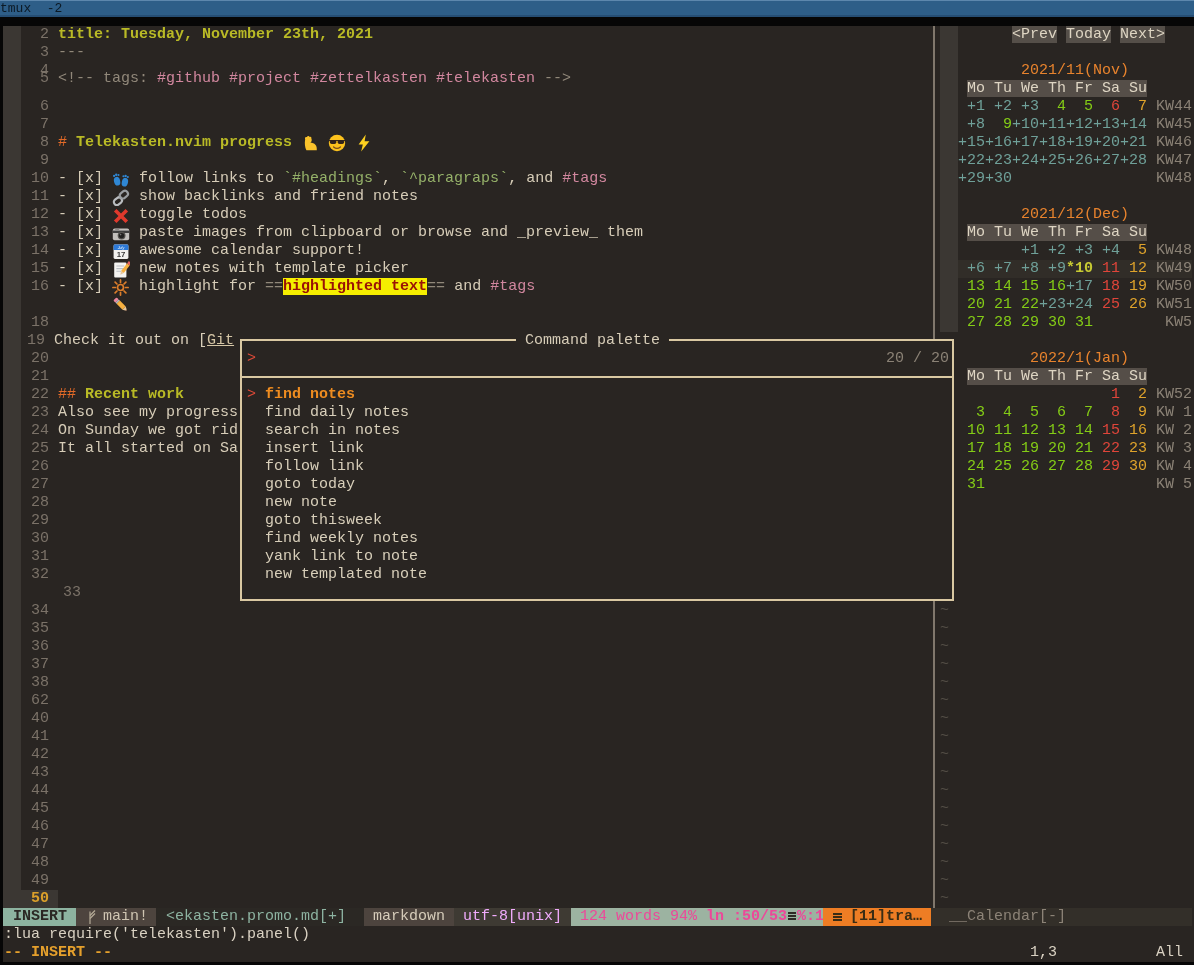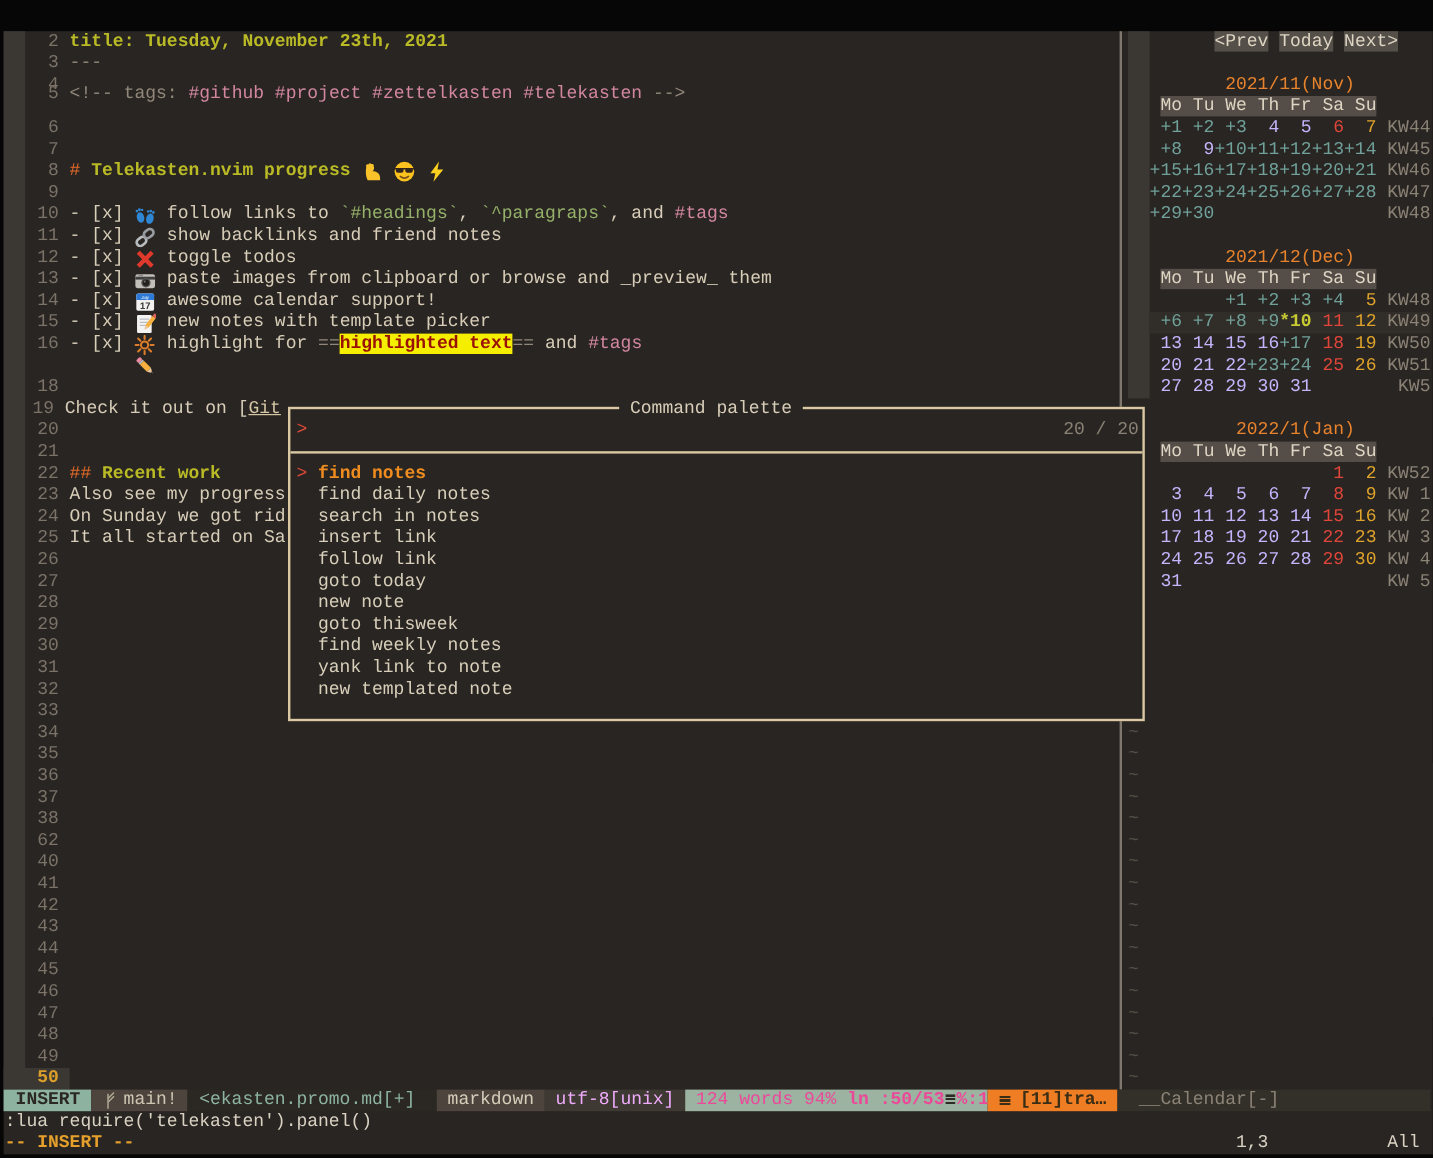--- a/index.html
+++ b/index.html
@@ -3,29 +3,30 @@
 html,body{margin:0;padding:0;width:1194px;height:965px;background:#060606;overflow:hidden}
 #term{position:absolute;left:0;top:0;width:1194px;height:965px;font-family:"Liberation Mono",monospace}
 #bg{position:absolute;left:3px;top:26px;width:1191px;height:936px;background:#292522}
 .r{position:absolute;white-space:pre;font:15px/18px "Liberation Mono",monospace;color:#d7cdb8}
 .ic{position:absolute}
 .n{color:#7b7268}.cn{color:#dca02a}
 .w{color:#d7cdb8}.c{color:#91887a}.p{color:#d2879f}.g{color:#95b169}
 .y{color:#b9ba26;font-weight:bold}.o{color:#e36a28}
 .hl{color:#9a1206;background:#f5ee00;font-weight:bold}
 .lk{color:#d5c6a6;text-decoration:underline}
-.t{color:#6fa099}.wd{color:#c4b5fd}.rd{color:#e0453a}.gd{color:#dfa32b}
+.t{color:#6fa099}.wd{color:#84cc16}.rd{color:#e0453a}.gd{color:#dfa32b}
 .kw{color:#8b8276}.mo{color:#e8832d}.tod{color:#c7ca33;font-weight:bold}
 .hd{color:#ded5c3;background:#554e48}.bt{color:#ded5c3;background:#554f49}
 .tl{color:#554f47}
 .pr{color:#e04a38}.sel{color:#ee8c20;font-weight:bold}.it{color:#d8cfba}
 .bars{display:inline-block;width:8px;height:8px;margin:0 1px;background:repeating-linear-gradient(180deg,#2e2b26 0 2px,#9cb3a1 2px 3px)}
 #tbar{position:absolute;left:0;top:0;width:1194px;height:17px;background:linear-gradient(#5d87ad 0,#5d87ad 1px,#2e5e88 1px,#2e5e88 15px,#264e74 15px);color:#0c1a26;font:13px/17px "Liberation Mono",monospace;white-space:pre}
 </style></head><body>
 <div id="term">
+<div id="tbar">tmux  -2</div>
 <div id="bg"></div>
 <div style="position:absolute;left:3px;top:26px;width:18px;height:882px;background:#3b3733"></div>
 <div style="position:absolute;left:940px;top:26px;width:18px;height:306px;background:#3b3733"></div>
 <div style="position:absolute;left:933px;top:26px;width:2px;height:882px;background:#80776c"></div>
 <div class="r" style="left:4px;top:26px;"><span class="n">    2 </span><span class="y">title: Tuesday, November 23th, 2021</span></div>
 <div class="r" style="left:4px;top:44px;"><span class="n">    3 </span><span class="c">---</span></div>
 <div class="r" style="left:4px;top:62px;"><span class="n">    4 </span></div>
 <div class="r" style="left:4px;top:70px;"><span class="n">    5 </span><span class="c">&lt;!-- tags: </span><span class="p">#github #project #zettelkasten #telekasten</span><span class="c"> --&gt;</span></div>
 <div class="r" style="left:4px;top:98px;"><span class="n">    6 </span></div>
 <div class="r" style="left:4px;top:116px;"><span class="n">    7 </span></div>
@@ -46,21 +47,21 @@
 <div class="r" style="left:4px;top:404px;"><span class="n">   23 </span><span class="w">Also see my progress</span></div>
 <div class="r" style="left:4px;top:422px;"><span class="n">   24 </span><span class="w">On Sunday we got rid</span></div>
 <div class="r" style="left:4px;top:440px;"><span class="n">   25 </span><span class="w">It all started on Sa</span></div>
 <div class="r" style="left:4px;top:458px;"><span class="n">   26 </span></div>
 <div class="r" style="left:4px;top:476px;"><span class="n">   27 </span></div>
 <div class="r" style="left:4px;top:494px;"><span class="n">   28 </span></div>
 <div class="r" style="left:4px;top:512px;"><span class="n">   29 </span></div>
 <div class="r" style="left:4px;top:530px;"><span class="n">   30 </span></div>
 <div class="r" style="left:4px;top:548px;"><span class="n">   31 </span></div>
 <div class="r" style="left:4px;top:566px;"><span class="n">   32 </span></div>
-<div class="r" style="left:4px;top:584px;"><span class="n">   33 </span></div>
+<div class="r" style="left:4px;top:584px;padding-left:32px;"><span class="n">   33 </span></div>
 <div class="r" style="left:4px;top:602px;"><span class="n">   34 </span></div>
 <div class="r" style="left:4px;top:620px;"><span class="n">   35 </span></div>
 <div class="r" style="left:4px;top:638px;"><span class="n">   36 </span></div>
 <div class="r" style="left:4px;top:656px;"><span class="n">   37 </span></div>
 <div class="r" style="left:4px;top:674px;"><span class="n">   38 </span></div>
 <div class="r" style="left:4px;top:692px;"><span class="n">   62 </span></div>
 <div class="r" style="left:4px;top:710px;"><span class="n">   40 </span></div>
 <div class="r" style="left:4px;top:728px;"><span class="n">   41 </span></div>
 <div class="r" style="left:4px;top:746px;"><span class="n">   42 </span></div>
 <div class="r" style="left:4px;top:764px;"><span class="n">   43 </span></div>

